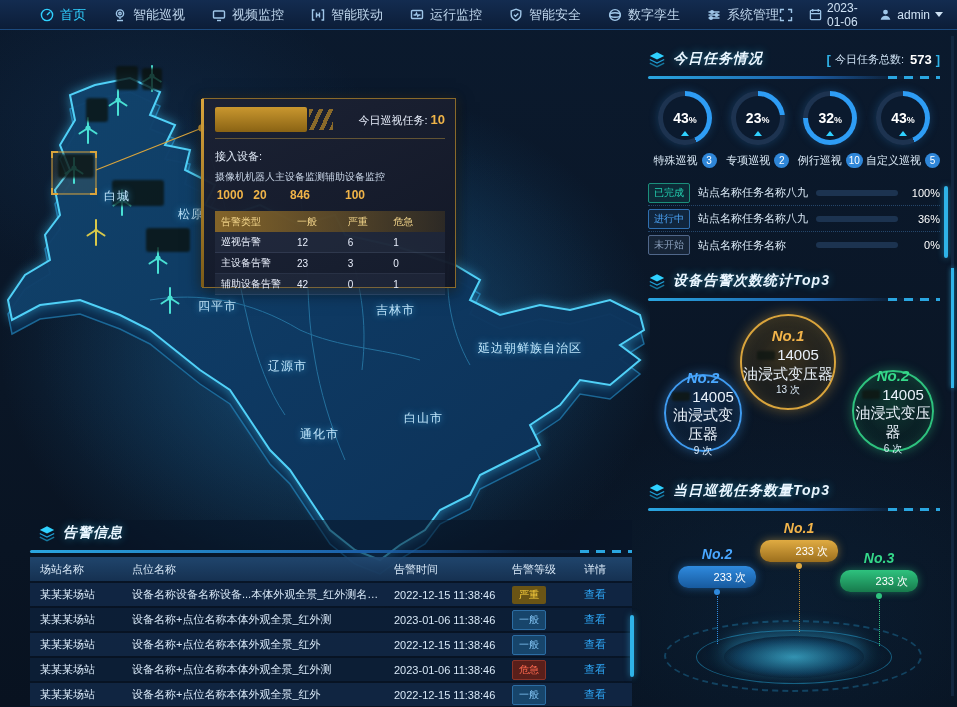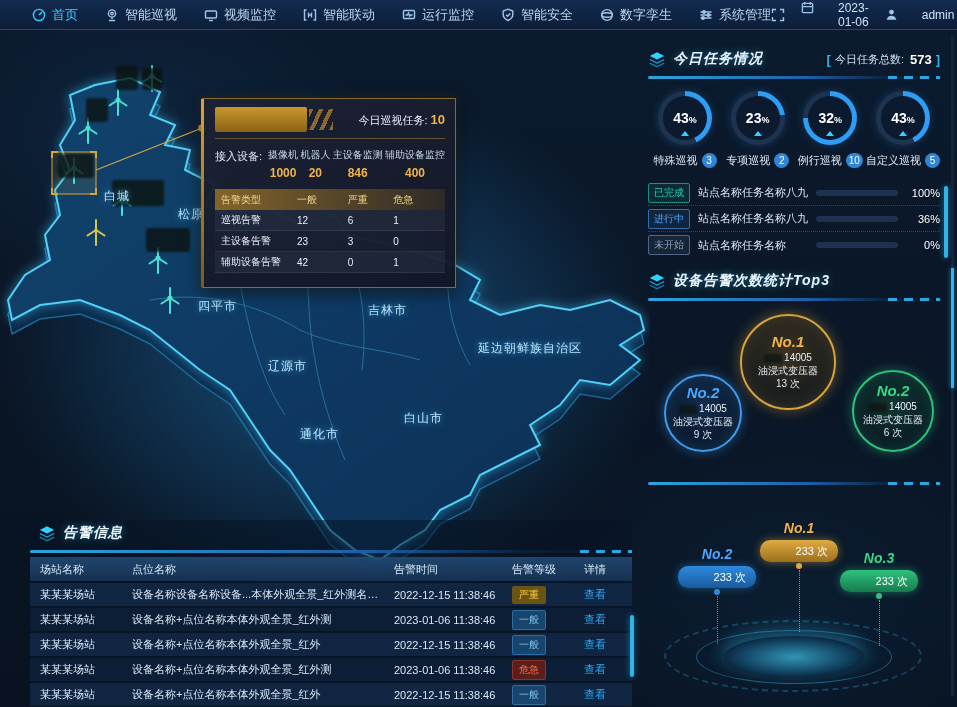--- a/index.html
+++ b/index.html
@@ -9,27 +9,27 @@
     font-family:"Liberation Sans","DejaVu Sans",sans-serif;color:#cfe2f4;
     background:
       radial-gradient(420px 320px at 330px 340px, rgba(28,90,145,.28), transparent 70%),
       radial-gradient(320px 220px at 150px 140px, rgba(22,64,105,.30), transparent 70%),
       radial-gradient(420px 300px at 790px 620px, rgba(18,70,110,.20), transparent 70%),
       linear-gradient(180deg,#0b1a2e 0%,#0a1626 55%,#081220 100%);
   }
   
   .nav{position:absolute;left:0;top:0;width:957px;height:30px;display:flex;align-items:center;
     background:linear-gradient(180deg,#132c50,#0c1d38);border-bottom:1px solid #1c4a7e;z-index:40;}
-  .nav-items{display:flex;align-items:center;gap:27px;padding-left:32px;}
+  .nav-items{display:flex;align-items:center;gap:27px;padding-left:40px;}
   .nav-item{display:flex;align-items:center;gap:6px;font-size:13px;color:#bfd6ec;cursor:pointer;white-space:nowrap;}
   .nav-item svg{stroke:#9fc6e8;}
   .nav-item.active{color:#2fd1ff;}
   .nav-item.active svg{stroke:#2fd1ff;}
   .nav-right{margin-left:auto;display:flex;align-items:center;gap:16px;padding-right:14px;font-size:12px;color:#cfe2f4;}
-  .nav-right .grp{display:flex;gap:24px;cursor:pointer;}
+  .nav-right .grp{display:flex;align-items:center;gap:5px;cursor:pointer;}
   .caret{width:0;height:0;border-left:4px solid transparent;border-right:4px solid transparent;border-top:5px solid #cfe2f4;display:inline-block;}
   
   .panel{position:absolute;z-index:20;}
   .p-head{display:flex;align-items:center;gap:7px;height:26px;}
   .p-title{font-size:14px;font-weight:bold;font-style:italic;color:#eaf6ff;letter-spacing:1px;text-shadow:0 0 8px rgba(47,209,255,.45);}
   .p-line{height:3px;margin-top:4px;position:relative;
     background:linear-gradient(90deg,#2aa6e0 0%,#1b5fa8 55%,rgba(27,95,168,.15) 82%,transparent 100%);border-radius:2px;}
   .p-line::after{content:"";position:absolute;right:0;top:0;width:52px;height:3px;
     background:repeating-linear-gradient(90deg,#2aa6e0 0 9px,transparent 9px 16px);}
   .bracket{color:#2fb3e8;font-size:13px;font-weight:bold;}
@@ -70,21 +70,21 @@
     background:radial-gradient(circle at 50% 40%, rgba(120,85,20,.45), rgba(40,30,10,.25) 70%);
     box-shadow:0 0 14px rgba(217,164,60,.45), inset 0 0 18px rgba(217,164,60,.25);}
   .rc-blue{left:16px;top:106px;width:78px;height:78px;border:2px solid #3f9bf0;
     background:radial-gradient(circle at 50% 40%, rgba(25,70,120,.5), rgba(10,30,55,.25) 70%);
     box-shadow:0 0 12px rgba(63,155,240,.45), inset 0 0 14px rgba(63,155,240,.25);}
   .rc-green{left:204px;top:102px;width:82px;height:82px;border:2px solid #2ec27e;
     background:radial-gradient(circle at 50% 40%, rgba(20,90,60,.5), rgba(8,35,25,.25) 70%);
     box-shadow:0 0 12px rgba(46,194,126,.45), inset 0 0 14px rgba(46,194,126,.25);}
   .rc-rank{font-weight:bold;font-size:15px;font-style:italic;}
   .rc-gold .rc-rank{color:#f2b44a;} .rc-blue .rc-rank{color:#4aa8ff;} .rc-green .rc-rank{color:#35d98a;}
-  .rc-id,.rc-name{font-size:10px;color:#e9f1fa;display:flex;align-items:center;gap:2px;justify-content:center;}
+  .rc-id,.rc-name{font-size:15px;color:#e9f1fa;display:flex;align-items:center;gap:2px;justify-content:center;}
   .rc-count{font-size:10px;color:#dcebf8;margin-top:1px;}
   .blurpatch{display:inline-block;width:18px;height:9px;border-radius:2px;background:rgba(15,22,18,.8);filter:blur(1px);}
   
   .panel-pattop{left:648px;top:478px;width:292px;height:229px;}
   .pod-label{position:absolute;font-weight:bold;font-style:italic;font-size:14px;width:78px;text-align:center;}
   .pod-bar{position:absolute;width:78px;height:22px;border-radius:10px;display:flex;align-items:center;justify-content:flex-end;
     padding-right:10px;font-size:11px;color:#fff;}
   .pb-gold{background:linear-gradient(180deg,#e0ab42,#9c6f1d);box-shadow:0 0 8px rgba(224,171,66,.5);}
   .pb-blue{background:linear-gradient(180deg,#2f8ade,#175a9e);box-shadow:0 0 8px rgba(47,138,222,.5);}
   .pb-green{background:linear-gradient(180deg,#2ec27e,#177a4c);box-shadow:0 0 8px rgba(46,194,126,.5);}
@@ -124,21 +124,21 @@
     padding:8px 10px 8px 12px;}
   .tooltip::before{content:"";position:absolute;left:-2px;top:0;width:3px;height:100%;
     background:linear-gradient(180deg,#d9a43c,#7a5a18);}
   .tt-head{display:flex;align-items:center;border-bottom:1px solid rgba(190,150,60,.45);padding-bottom:6px;}
   .tt-logo{width:92px;height:25px;border-radius:2px;position:relative;filter:blur(.7px);
     background:linear-gradient(180deg,#c9972f,#8a6314);}
   .tt-logo::after{content:"";position:absolute;right:-26px;top:2px;width:24px;height:21px;
     background:repeating-linear-gradient(115deg,#8a6a2a 0 4px,transparent 4px 9px);}
   .tt-task{margin-left:auto;font-size:11px;color:#e8eefb;}
   .tt-task b{color:#f0b448;font-size:13px;margin-left:3px;}
-  .tt-devices{display:flex;align-items:flex-start;gap:6px;margin-top:9px;font-size:11px;}
+  .tt-devices{display:flex;align-items:flex-start;gap:6px;margin-top:9px;font-size:11px;flex-direction:column;}
   .tt-dev-label{color:#dfe8f5;white-space:nowrap;padding-top:1px;}
   .tt-dev-cols{display:flex;flex:1;justify-content:space-between;}
   .tt-dev{display:flex;flex-direction:column;align-items:center;gap:4px;}
   .tt-dev .n{color:#c9d6e8;font-size:10px;white-space:nowrap;}
   .tt-dev .v{color:#f0b448;font-size:12px;font-weight:bold;}
   .tt-table{margin-top:9px;font-size:10px;}
   .tt-row{display:grid;grid-template-columns:1.5fr 1fr .9fr .9fr;align-items:center;height:21px;padding:0 6px;
     border-bottom:1px solid rgba(120,140,170,.18);}
   .tt-thead{background:linear-gradient(90deg,rgba(150,112,40,.85),rgba(90,70,30,.35));color:#f2d48a;border-bottom:none;}
   .tt-row span{color:#e8eefb;} .tt-thead span{color:#f2d48a;}
@@ -319,21 +319,21 @@
     <div class="censor" style="left:142px;top:38px;width:20px;height:22px"></div>
     <div class="censor" style="left:86px;top:68px;width:22px;height:24px"></div>
     <div class="censor" style="left:58px;top:124px;width:36px;height:24px"></div>
     <div class="censor" style="left:112px;top:150px;width:52px;height:26px"></div>
     <div class="censor" style="left:146px;top:198px;width:44px;height:24px"></div>
 
     <div class="city" style="left:104px;top:158px">白城</div>
     <div class="city" style="left:178px;top:176px">松原</div>
     <div class="city" style="left:198px;top:268px">四平市</div>
     <div class="city" style="left:268px;top:328px">辽源市</div>
-    <div class="city" style="left:368px;top:272px">吉林市</div>
+    <div class="city" style="left:376px;top:272px">吉林市</div>
     <div class="city" style="left:478px;top:310px">延边朝鲜族自治区</div>
     <div class="city" style="left:404px;top:380px">白山市</div>
     <div class="city" style="left:300px;top:396px">通化市</div>
 
     <div class="tooltip">
       <div class="tt-head">
         <div class="tt-logo"></div>
         <div class="tt-task">
           <span>今日巡视任务:</span><b>10</b>
         </div>
@@ -348,21 +348,21 @@
           <div class="tt-dev">
               <span class="n">机器人</span>
               <span class="v">20</span>
             </div>
           <div class="tt-dev">
               <span class="n">主设备监测</span>
               <span class="v">846</span>
             </div>
           <div class="tt-dev">
               <span class="n">辅助设备监控</span>
-              <span class="v">400</span>
+              <span class="v">100</span>
             </div>
         </div>
       </div>
       <div class="tt-table">
         <div class="tt-row tt-thead">
           <span>告警类型</span>
             <span>一般</span>
             <span>严重</span>
             <span>危急</span>
         </div>
@@ -521,20 +521,30 @@
       <div class="rc-id">
           <span class="blurpatch"></span>
           <span>14005</span>
         </div>
       <div class="rc-name">油浸式变压器</div>
       <div class="rc-count">6 次</div>
     </div>
   </section>
 
   <section class="panel panel-pattop">
+    <div class="p-head">
+      <span class="icon">
+          <svg width="18" height="17" viewBox="0 0 20 18">
+            <path d="M10 1 18 5 10 9 2 5Z" fill="#2fd1ff"></path>
+            <path d="M2 9l8 4 8-4" stroke="#1f9fd6" fill="none" stroke-width="1.5"></path>
+            <path d="M2 13l8 4 8-4" stroke="#16789f" fill="none" stroke-width="1.5"></path>
+          </svg>
+        </span>
+      <span class="p-title">当日巡视任务数量Top3</span>
+    </div>
     <div class="p-line"></div>
 
     <div class="pod-label lab-gold" style="left:112px;top:42px">No.1</div>
     <div class="pod-bar pb-gold" style="left:112px;top:62px">
         <span>233 次</span>
       </div>
     <div class="pod-label lab-blue" style="left:30px;top:68px">No.2</div>
     <div class="pod-bar pb-blue" style="left:30px;top:88px">
         <span>233 次</span>
       </div>

